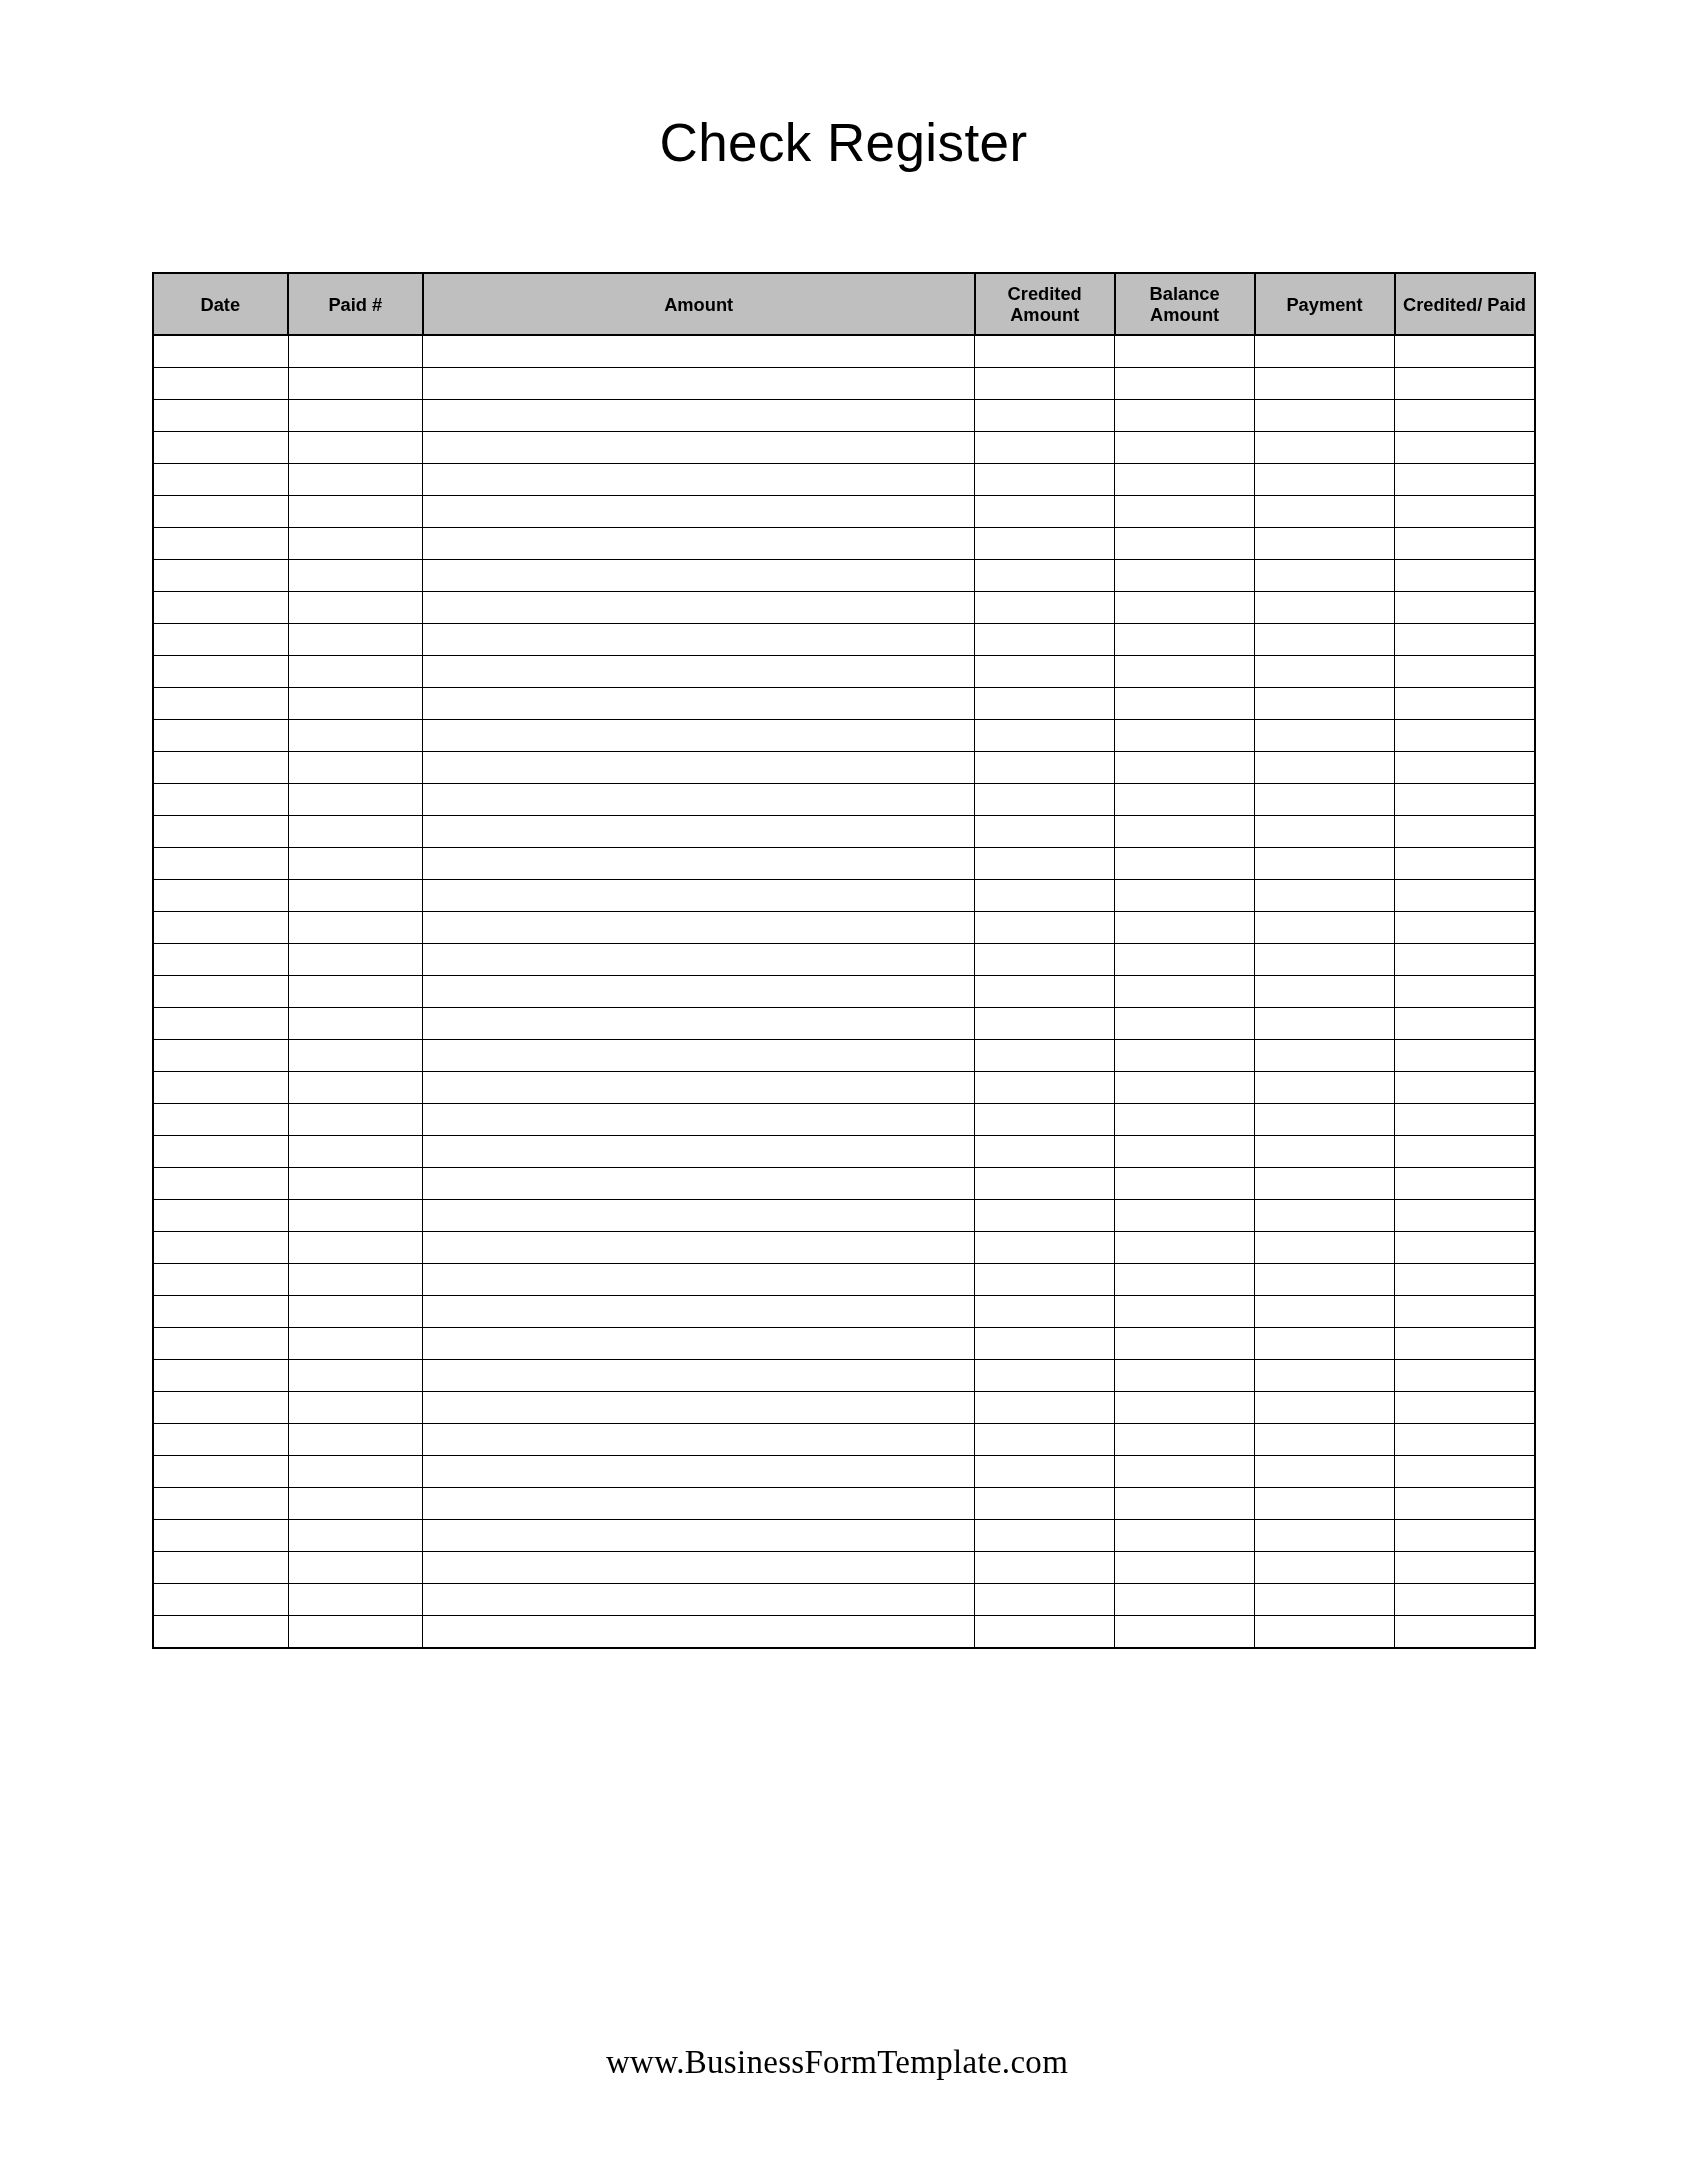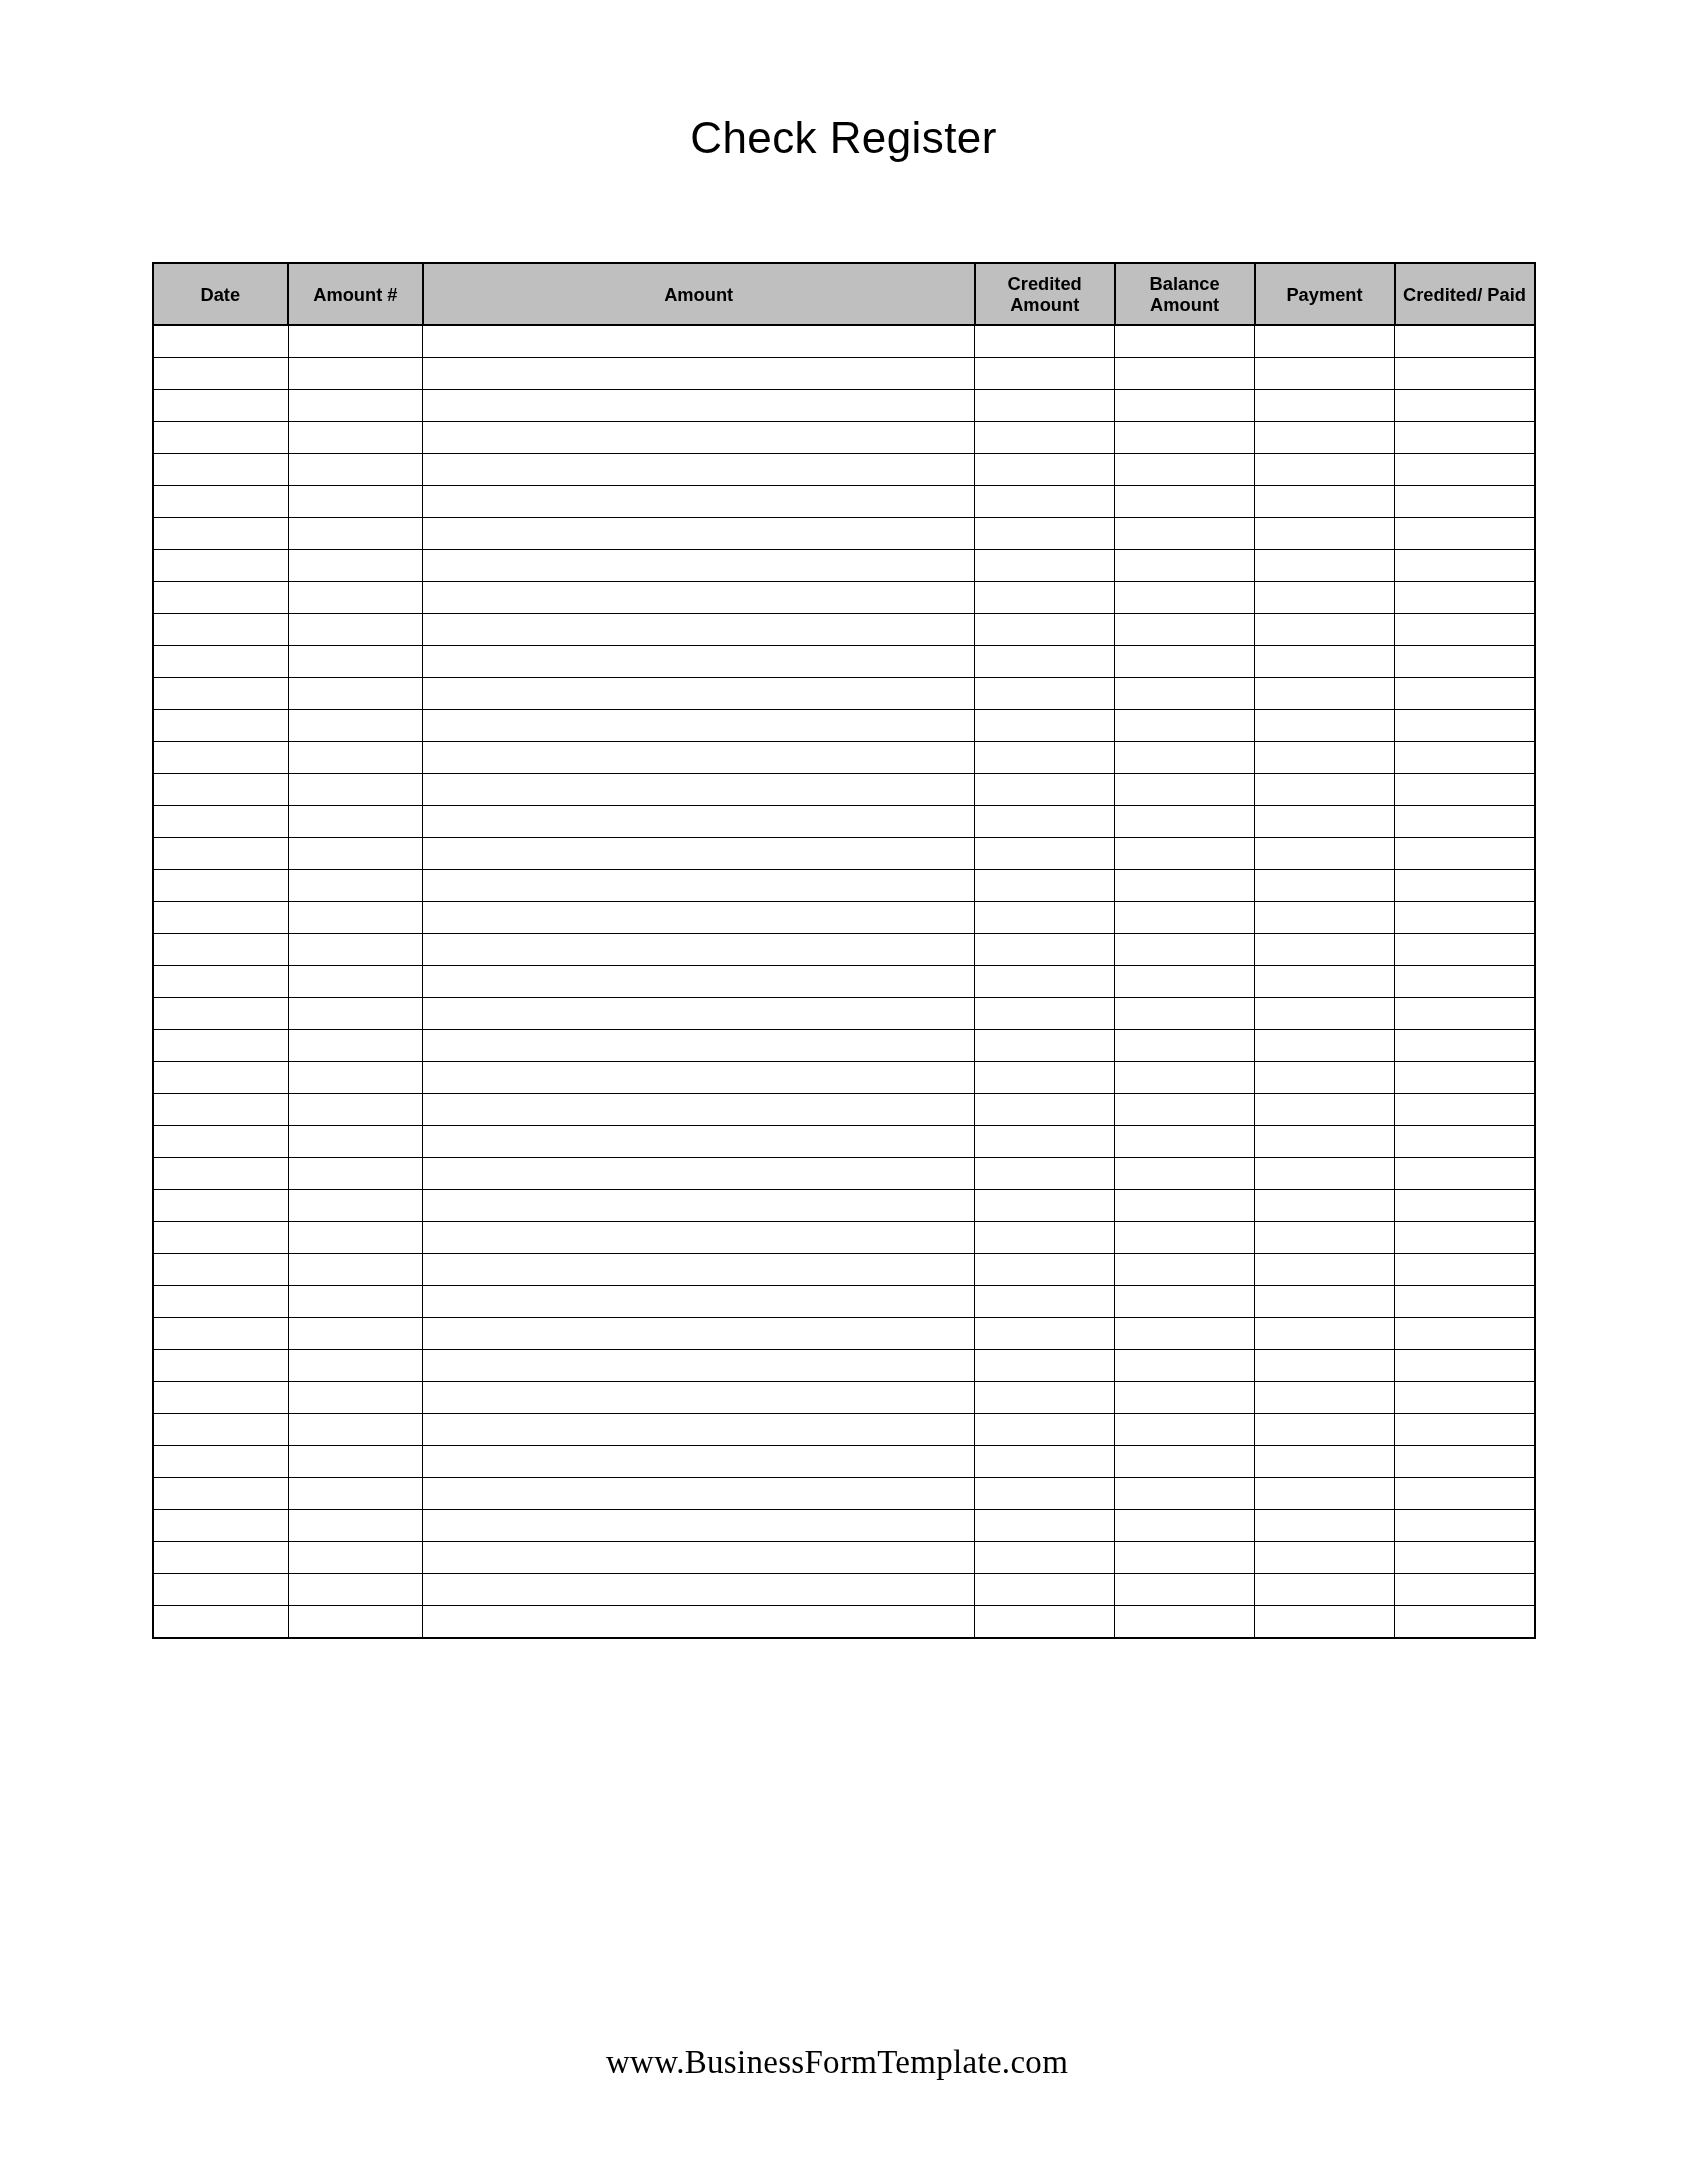--- a/index.html
+++ b/index.html
@@ -17,21 +17,21 @@
   }
   .page {
     width: 1687px;
     height: 2184px;
     box-sizing: border-box;
     padding: 0;
     position: relative;
   }
   .doc-title {
     text-align: center;
-    font-size: 44px;
+    font-size: 53px;
     font-weight: normal;
     letter-spacing: 0.4px;
     margin: 0;
     padding-top: 114px;
     line-height: 1.1;
     font-family: "Liberation Sans", sans-serif;
   }
   .table-wrap {
     margin: 0 auto;
     margin-top: 100px;
@@ -103,21 +103,21 @@
         <col class="c-check">
         <col class="c-purpose">
         <col class="c-payment">
         <col class="c-deposit">
         <col class="c-balance">
         <col class="c-credited">
       </colgroup>
       <thead>
         <tr>
           <th>Date</th>
-          <th>Amount #</th>
+          <th>Paid #</th>
           <th>Amount</th>
           <th>Credited Amount</th>
           <th>Balance Amount</th>
           <th>Payment</th>
           <th>Credited/ Paid</th>
         </tr>
       </thead>
       <tbody id="register-body">
           <tr>
             <td class="first-col"></td>

